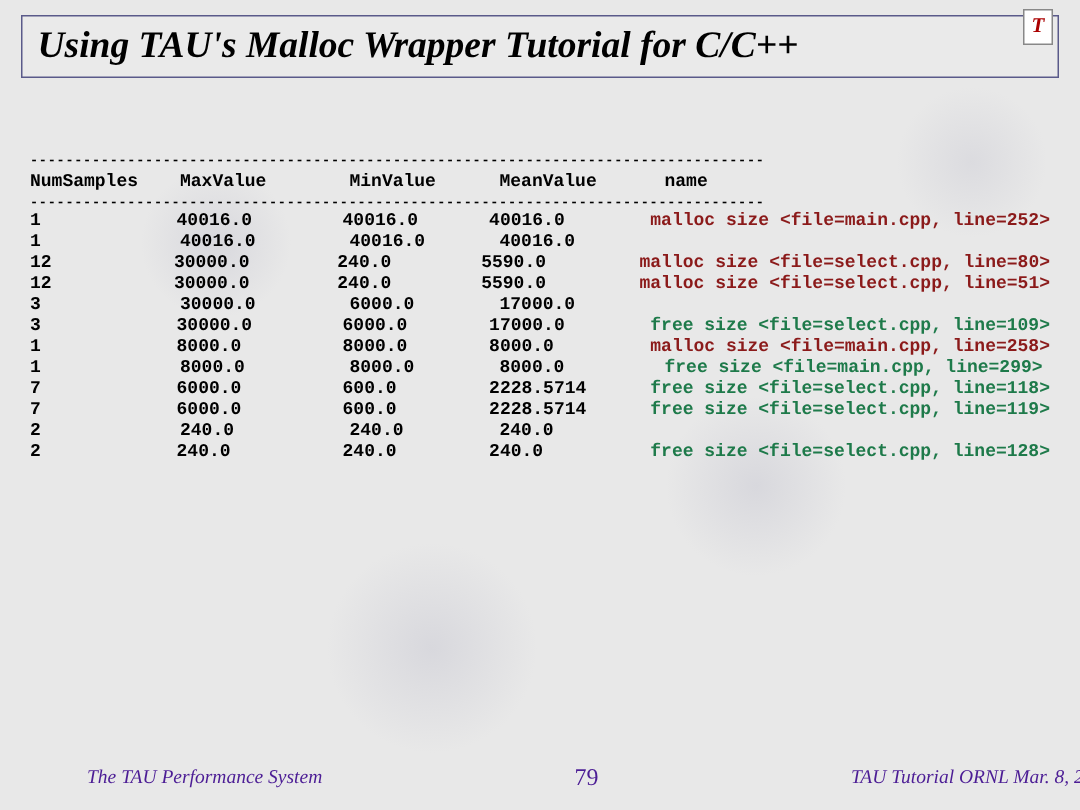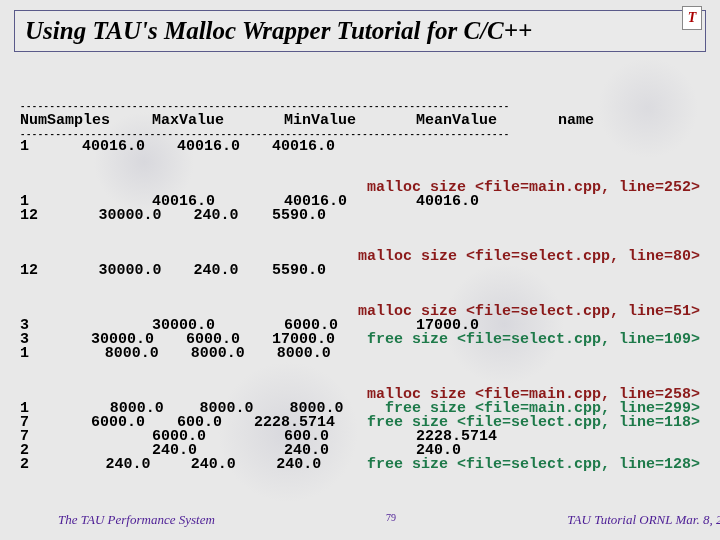--- a/index.html
+++ b/index.html
@@ -52,53 +52,52 @@
     font-size: 9px;
     font-weight: bold;
     color: #000;
     white-space: nowrap;
     overflow: hidden;
     letter-spacing: 0.5px;
   }
   .header-row, .data-row {
     display: flex;
     font-family: "Courier New", monospace;
-    font-size: 15px;
+    font-size: 12px;
     line-height: 14px;
     white-space: nowrap;
-    gap: 32px;
   }
   .header-row {
     font-weight: bold;
     color: #000;
     margin: 2px 0;
   }
   .col-ns   { width: 100px; }
   .col-max  { width: 100px; }
-  .col-min  { width: 100px; }
+  .col-min  { width: 100px; margin-left: 13px; }
   .col-mean { width: 110px; }
   .col-name { flex: 1; }
   .data-row { font-weight: bold; }
-  .malloc { color: #8b1a1a; margin-top: 41px; }
+  .malloc { color: #8b1a1a; }
   .free   { color: #1e7a4a; }
   .footer {
     position: absolute;
     bottom: 12px;
     left: 0;
     width: 720px;
     display: flex;
     justify-content: space-between;
     padding: 0 18px;
     font-family: "Times New Roman", serif;
     font-style: italic;
     font-size: 13px;
     color: #4c1d95;
     margin-left: 40px;
   }
-  .footer .center { font-style: normal; font-size: 10px; }
+  .footer .center { font-style: normal; font-size: 16px; }
 </style>
 </head>
 <body>
 
 <div class="title-box">
   <h1>Using TAU's Malloc Wrapper Tutorial for C/C++</h1>
 </div>
 <div class="logo">T</div>
 
 <div class="content">
@@ -171,20 +170,21 @@
         <div class="col-max">6000.0</div>
         <div class="col-min">600.0</div>
         <div class="col-mean">2228.5714</div>
         <div class="col-name free">free size &lt;file=select.cpp, line=118&gt;</div>
       </div>
       <div class="data-row">
         <div class="col-ns">7</div>
         <div class="col-max">6000.0</div>
         <div class="col-min">600.0</div>
         <div class="col-mean">2228.5714</div>
+        <div class="col-name free">free size &lt;file=select.cpp, line=119&gt;</div>
       </div>
       <div class="data-row">
         <div class="col-ns">2</div>
         <div class="col-max">240.0</div>
         <div class="col-min">240.0</div>
         <div class="col-mean">240.0</div>
       </div>
       <div class="data-row">
         <div class="col-ns">2</div>
         <div class="col-max">240.0</div>

